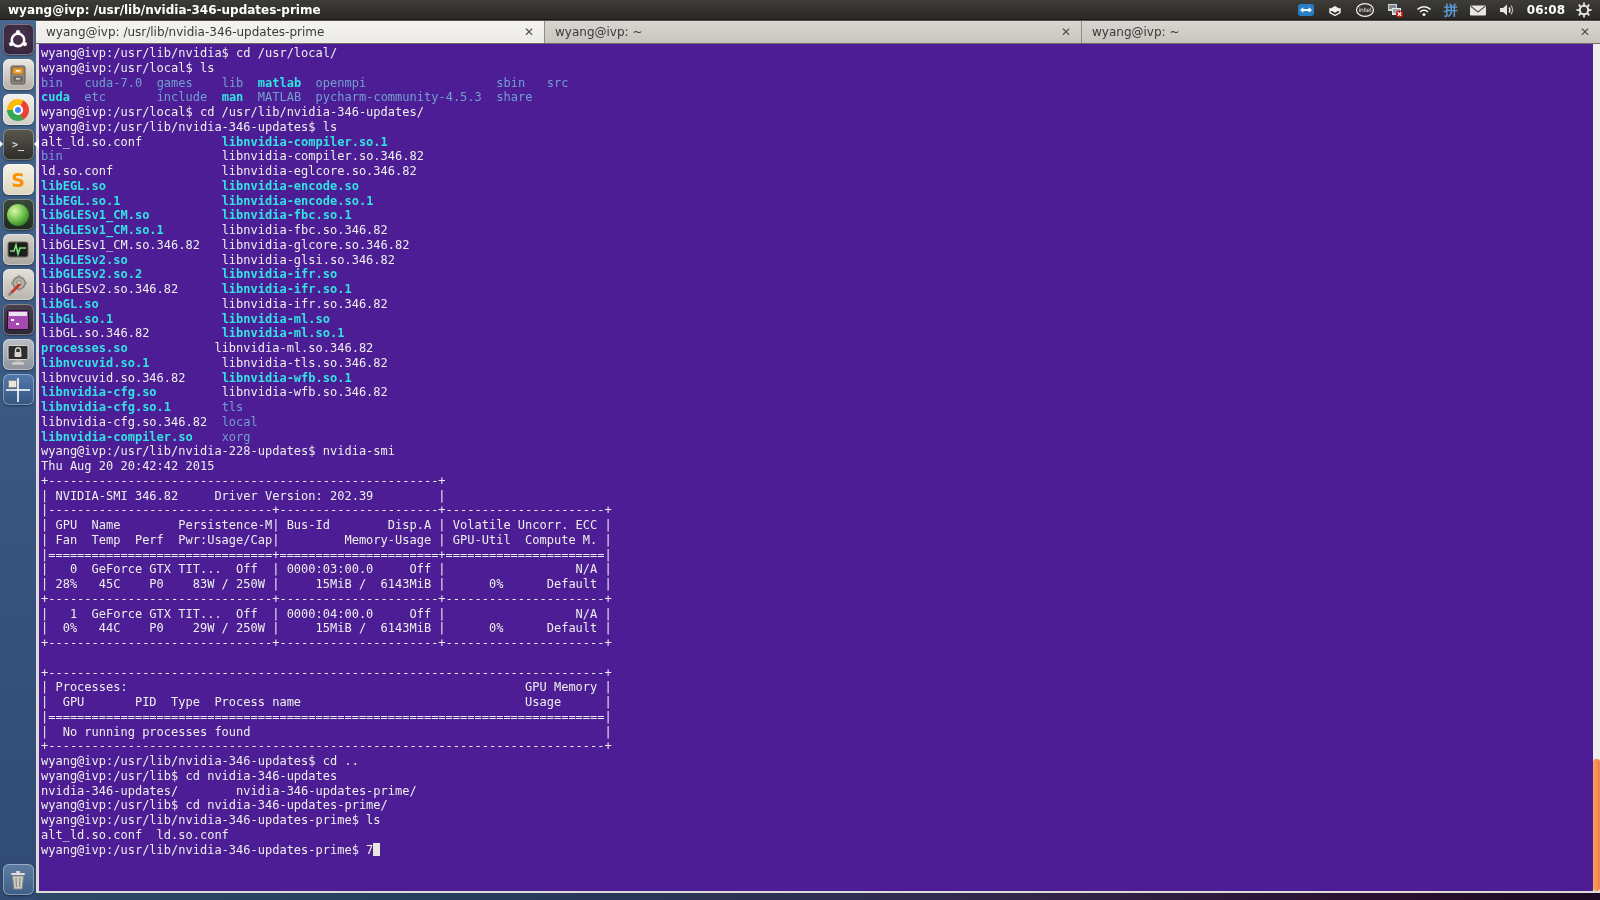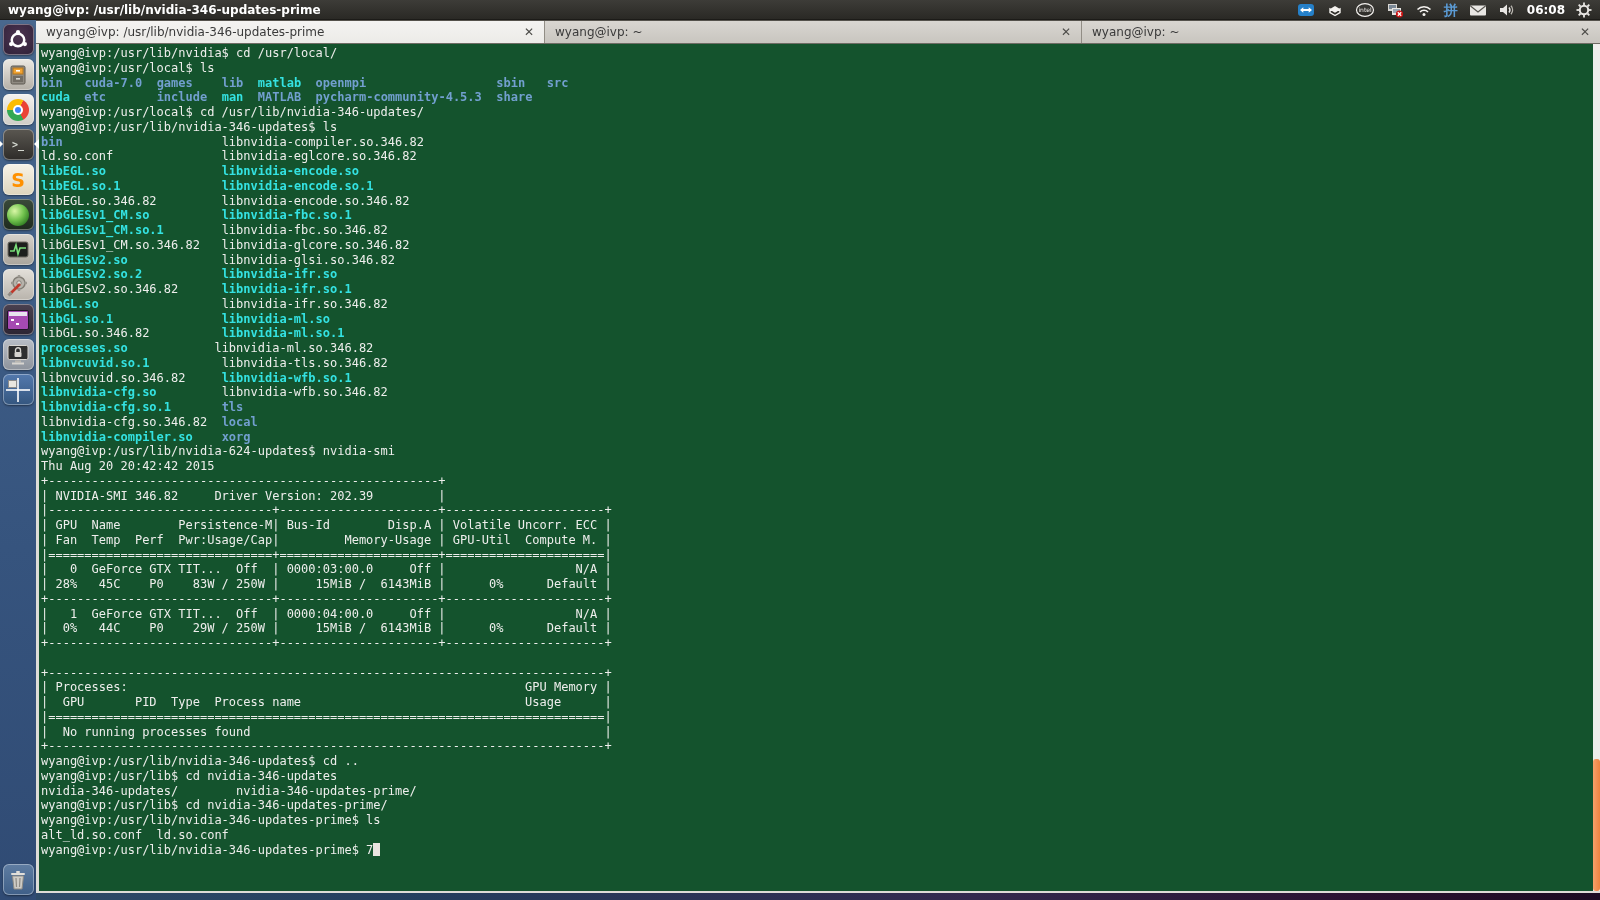--- a/index.html
+++ b/index.html
@@ -64,27 +64,27 @@
   .tabbar{height:24px;background:#b7b3ac;display:flex;border-top:1px solid #55524c;
     border-bottom:1px solid #6e6b64;box-sizing:border-box}
   .tab{display:flex;align-items:center;font-size:12px;color:#3a3a3a;
     border-right:1px solid #918d85;padding:0 10px;box-sizing:border-box;
     background:linear-gradient(#d9d6d1,#c8c5bf)}
   .tab.active{background:linear-gradient(#f4f3f1,#ecebe8)}
   .tab-label{flex:1;white-space:nowrap;overflow:hidden}
   .tab-close{color:#4d4c49;font-weight:bold;font-size:12px;margin-left:10px;cursor:default}
   .tab1{width:509px}.tab2{width:537px}.tab3{flex:1;border-right:none}
 
-  .term-body{position:absolute;top:24px;left:0;right:0;bottom:2px;background:#14532d;
+  .term-body{position:absolute;top:24px;left:0;right:0;bottom:2px;background:#4c1d95;
     border-left:3px solid #dedcd7;box-sizing:border-box;
     font-family:"DejaVu Sans Mono",monospace;font-size:12px;line-height:14.75px;
     color:#eeeeec;padding:2px 0 0 2px;overflow:hidden}
   .tline{white-space:pre;height:14.75px}
   .c-w{color:#eeeeec}
-  .c-d{color:#729fcf;font-weight:bold}
+  .c-d{color:#729fcf;font-weight:normal}
   .c-s{color:#34e2e2;font-weight:bold}
   .cursor{display:inline-block;width:7px;height:13px;background:#e9e5e0;
     vertical-align:-2px}
 
   .scroll-track{position:absolute;top:24px;bottom:2px;right:0;width:7px;background:#efeeec}
   .scroll-thumb{position:absolute;right:0;bottom:0;width:7px;height:132px;
     background:linear-gradient(90deg,#f7a06a,#ef8340);border-radius:3px}
 
   
   .desk-strip{position:absolute;left:36px;bottom:0;height:7px;width:1564px;z-index:5;
@@ -270,42 +270,42 @@
       <span class="tab-close">✕</span>
     </div>
   </div>
   <div class="term-body">
       <div class="tline"><span class="c-w">wyang@ivp:/usr/lib/nvidia$ cd /usr/local/</span></div>
       <div class="tline"><span class="c-w">wyang@ivp:/usr/local$ ls</span></div>
       <div class="tline"><span class="c-d">bin</span><span class="c-w">   </span><span class="c-d">cuda-7.0</span><span class="c-w">  </span><span class="c-d">games</span><span class="c-w">    </span><span class="c-d">lib</span><span class="c-w">  </span><span class="c-s">matlab</span><span class="c-w">  </span><span class="c-d">openmpi</span><span class="c-w">                  </span><span class="c-d">sbin</span><span class="c-w">   </span><span class="c-d">src</span></div>
       <div class="tline"><span class="c-s">cuda</span><span class="c-w">  </span><span class="c-d">etc</span><span class="c-w">       </span><span class="c-d">include</span><span class="c-w">  </span><span class="c-s">man</span><span class="c-w">  </span><span class="c-d">MATLAB</span><span class="c-w">  </span><span class="c-d">pycharm-community-4.5.3</span><span class="c-w">  </span><span class="c-d">share</span></div>
       <div class="tline"><span class="c-w">wyang@ivp:/usr/local$ cd /usr/lib/nvidia-346-updates/</span></div>
       <div class="tline"><span class="c-w">wyang@ivp:/usr/lib/nvidia-346-updates$ ls</span></div>
+      <div class="tline"><span class="c-w">alt_ld.so.conf           </span><span class="c-s">libnvidia-compiler.so.1</span></div>
       <div class="tline"><span class="c-d">bin</span><span class="c-w">                      </span><span class="c-w">libnvidia-compiler.so.346.82</span></div>
       <div class="tline"><span class="c-w">ld.so.conf               libnvidia-eglcore.so.346.82</span></div>
       <div class="tline"><span class="c-s">libEGL.so</span><span class="c-w">                </span><span class="c-s">libnvidia-encode.so</span></div>
       <div class="tline"><span class="c-s">libEGL.so.1</span><span class="c-w">              </span><span class="c-s">libnvidia-encode.so.1</span></div>
-      <div class="tline"><span class="c-w">libEGL.so.346.82         libnvidia-encode.so.346.82</span></div>
       <div class="tline"><span class="c-s">libGLESv1_CM.so</span><span class="c-w">          </span><span class="c-s">libnvidia-fbc.so.1</span></div>
       <div class="tline"><span class="c-s">libGLESv1_CM.so.1</span><span class="c-w">        </span><span class="c-w">libnvidia-fbc.so.346.82</span></div>
       <div class="tline"><span class="c-w">libGLESv1_CM.so.346.82   libnvidia-glcore.so.346.82</span></div>
       <div class="tline"><span class="c-s">libGLESv2.so</span><span class="c-w">             </span><span class="c-w">libnvidia-glsi.so.346.82</span></div>
       <div class="tline"><span class="c-s">libGLESv2.so.2</span><span class="c-w">           </span><span class="c-s">libnvidia-ifr.so</span></div>
       <div class="tline"><span class="c-w">libGLESv2.so.346.82      </span><span class="c-s">libnvidia-ifr.so.1</span></div>
       <div class="tline"><span class="c-s">libGL.so</span><span class="c-w">                 </span><span class="c-w">libnvidia-ifr.so.346.82</span></div>
       <div class="tline"><span class="c-s">libGL.so.1</span><span class="c-w">               </span><span class="c-s">libnvidia-ml.so</span></div>
       <div class="tline"><span class="c-w">libGL.so.346.82          </span><span class="c-s">libnvidia-ml.so.1</span></div>
       <div class="tline"><span class="c-s">processes.so</span><span class="c-w">            </span><span class="c-w">libnvidia-ml.so.346.82</span></div>
       <div class="tline"><span class="c-s">libnvcuvid.so.1</span><span class="c-w">          </span><span class="c-w">libnvidia-tls.so.346.82</span></div>
       <div class="tline"><span class="c-w">libnvcuvid.so.346.82     </span><span class="c-s">libnvidia-wfb.so.1</span></div>
       <div class="tline"><span class="c-s">libnvidia-cfg.so</span><span class="c-w">         </span><span class="c-w">libnvidia-wfb.so.346.82</span></div>
       <div class="tline"><span class="c-s">libnvidia-cfg.so.1</span><span class="c-w">       </span><span class="c-d">tls</span></div>
       <div class="tline"><span class="c-w">libnvidia-cfg.so.346.82  </span><span class="c-d">local</span></div>
       <div class="tline"><span class="c-s">libnvidia-compiler.so</span><span class="c-w">    </span><span class="c-d">xorg</span></div>
-      <div class="tline"><span class="c-w">wyang@ivp:/usr/lib/nvidia-624-updates$ nvidia-smi</span></div>
+      <div class="tline"><span class="c-w">wyang@ivp:/usr/lib/nvidia-228-updates$ nvidia-smi</span></div>
       <div class="tline"><span class="c-w">Thu Aug 20 20:42:42 2015</span></div>
       <div class="tline"><span class="c-w">+------------------------------------------------------+</span></div>
       <div class="tline"><span class="c-w">| NVIDIA-SMI 346.82     Driver Version: 202.39         |</span></div>
       <div class="tline"><span class="c-w">|-------------------------------+----------------------+----------------------+</span></div>
       <div class="tline"><span class="c-w">| GPU  Name        Persistence-M| Bus-Id        Disp.A | Volatile Uncorr. ECC |</span></div>
       <div class="tline"><span class="c-w">| Fan  Temp  Perf  Pwr:Usage/Cap|         Memory-Usage | GPU-Util  Compute M. |</span></div>
       <div class="tline"><span class="c-w">|===============================+======================+======================|</span></div>
       <div class="tline"><span class="c-w">|   0  GeForce GTX TIT...  Off  | 0000:03:00.0     Off |                  N/A |</span></div>
       <div class="tline"><span class="c-w">| 28%   45C    P0    83W / 250W |     15MiB /  6143MiB |      0%      Default |</span></div>
       <div class="tline"><span class="c-w">+-------------------------------+----------------------+----------------------+</span></div>

